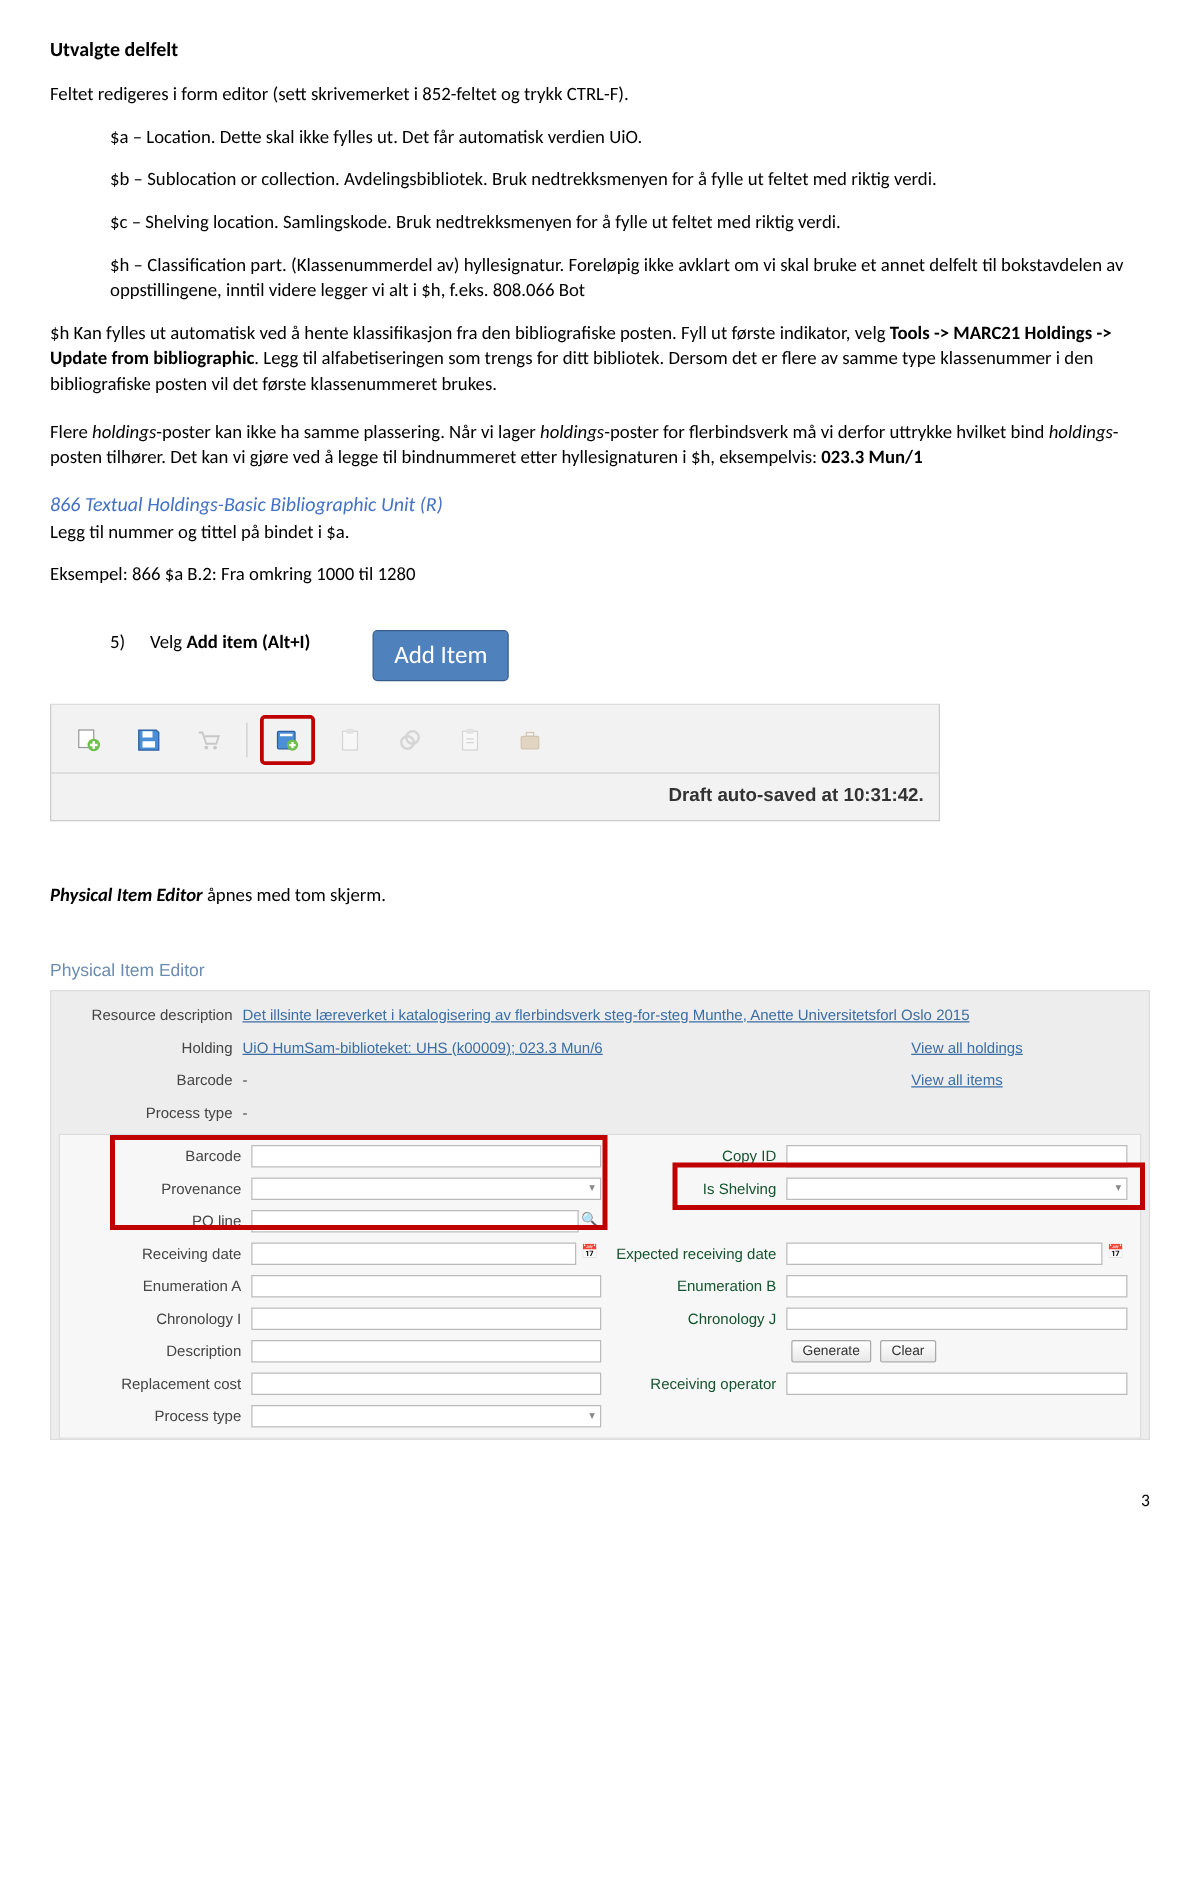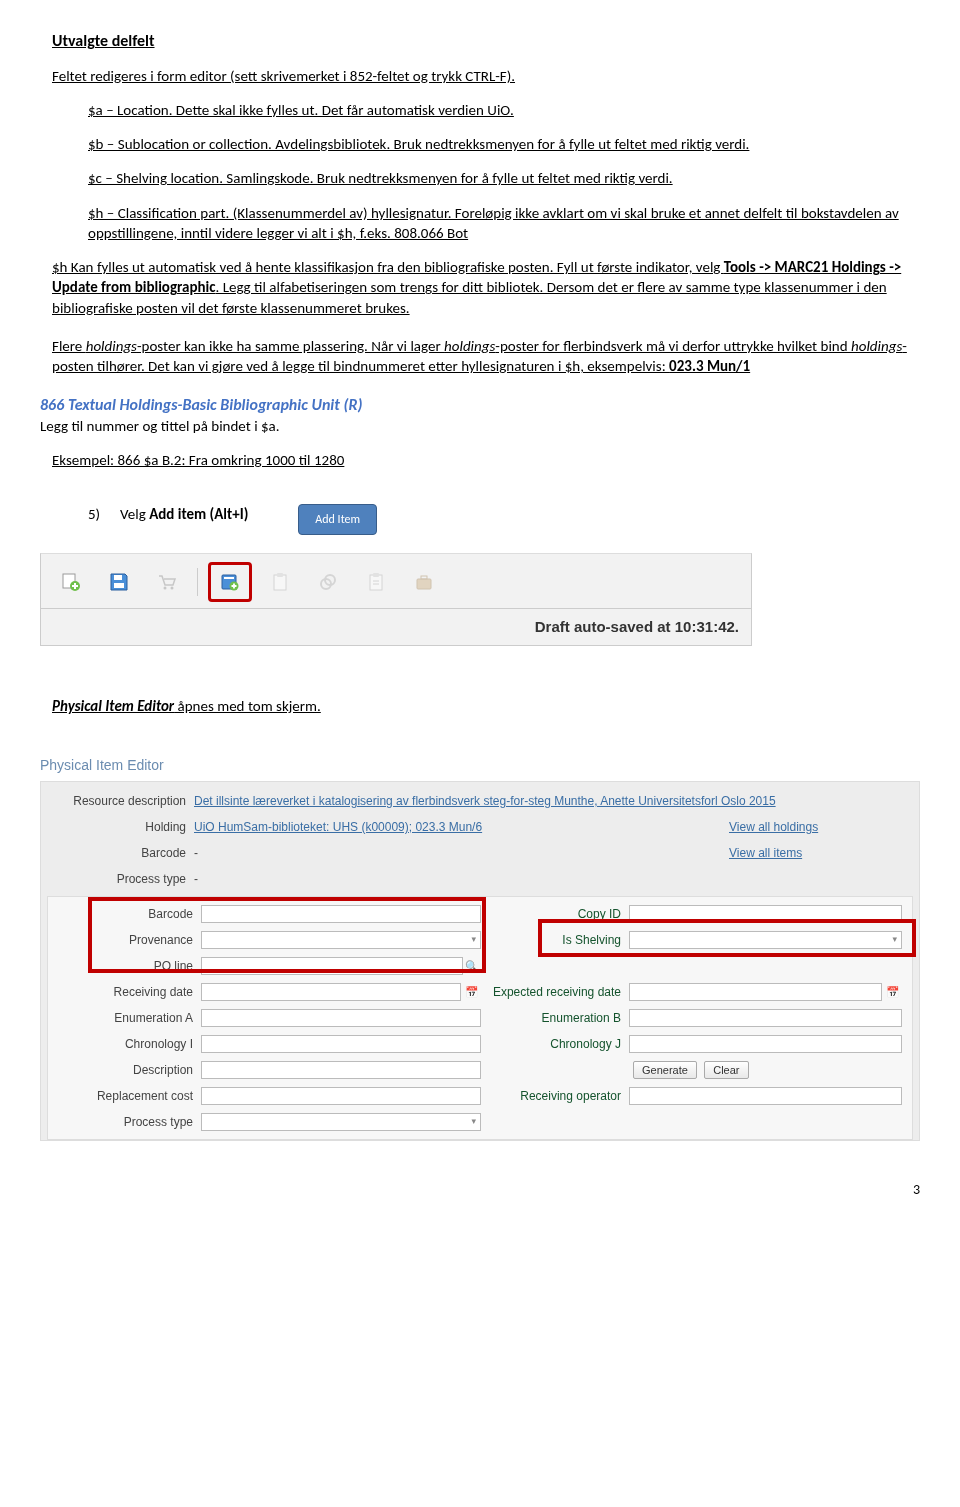--- a/index.html
+++ b/index.html
@@ -12,30 +12,29 @@
     line-height: 1.35;
   }
   .heading {
     font-weight: bold;
     font-size: 16px;
   }
   .indent {
     margin-left: 48px;
   }
   p {
-    margin: 0 0 14px 12px;
-    text-decoration: underline;
+    margin: 0 0 14px 0;
   }
   .para {
     margin-bottom: 18px;
   }
   .blue-heading {
     color: #4472C4;
     font-style: italic;
-    font-weight: bold;
+    font-weight: normal;
     font-size: 16px;
   }
   .bold { font-weight: bold; }
   .italic { font-style: italic; }
   .step-row {
     display: flex;
     align-items: flex-start;
     margin-left: 48px;
     gap: 10px;
   }
@@ -44,21 +43,21 @@
     display: inline-block;
     margin-left: 40px;
     vertical-align: top;
   }
   .callout {
     background: #4F81BD;
     color: #fff;
     border: 1px solid #385D8A;
     border-radius: 4px;
     padding: 6px 16px;
-    font-size: 12px;
+    font-size: 20px;
     position: relative;
   }
   .toolbar {
     background: #F2F2F2;
     border: 1px solid #ccc;
     border-top-color: #ddd;
     margin-top: 18px;
     padding: 8px 10px 6px 10px;
     display: flex;
     gap: 8px;

